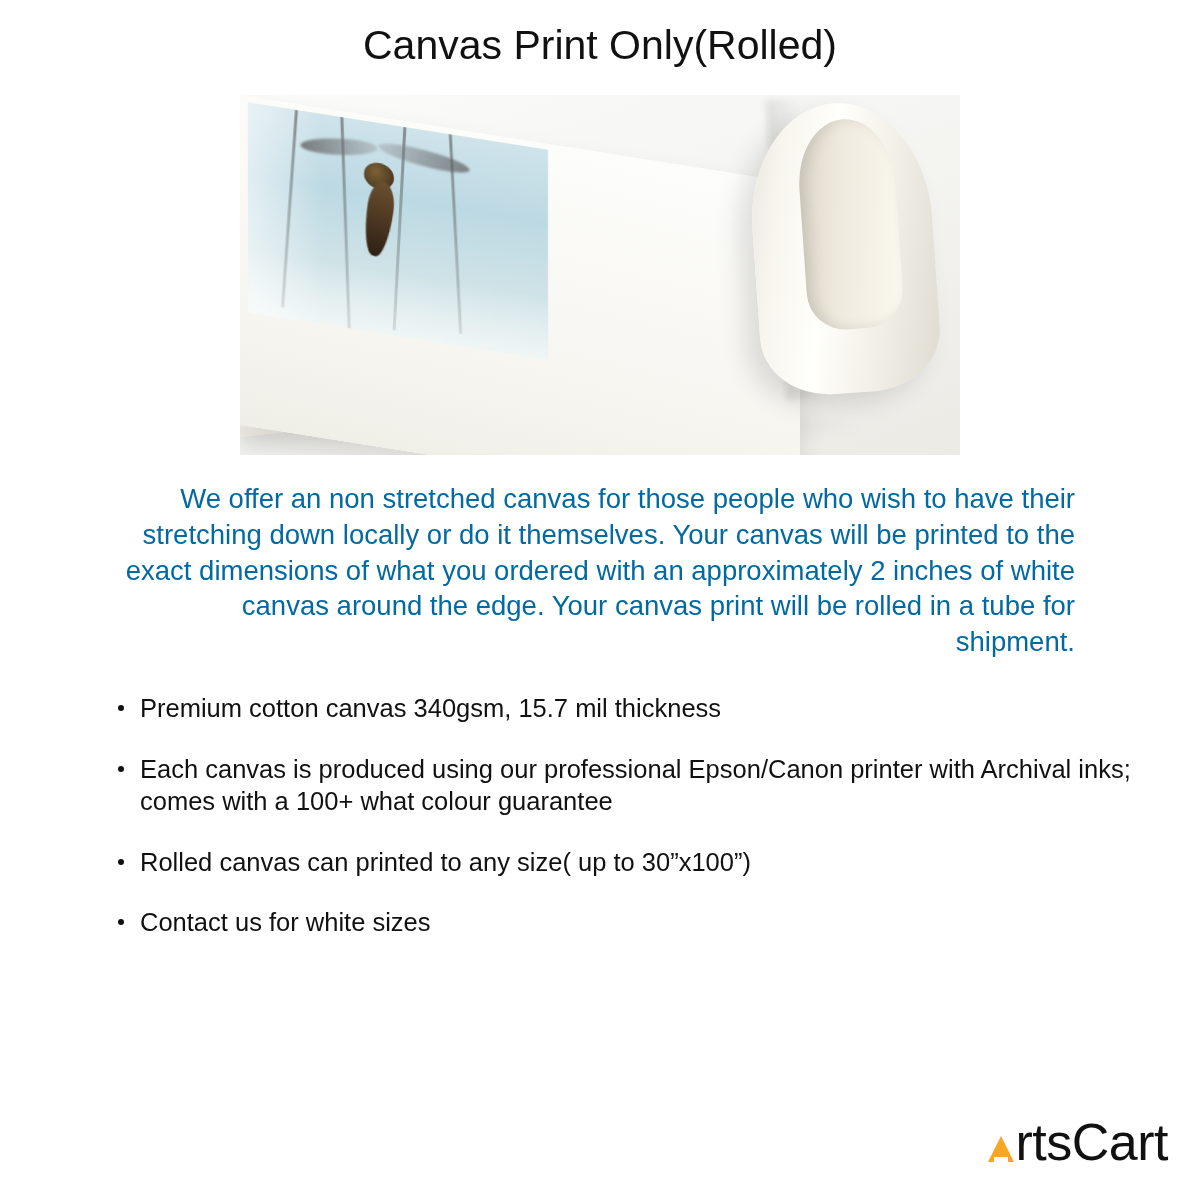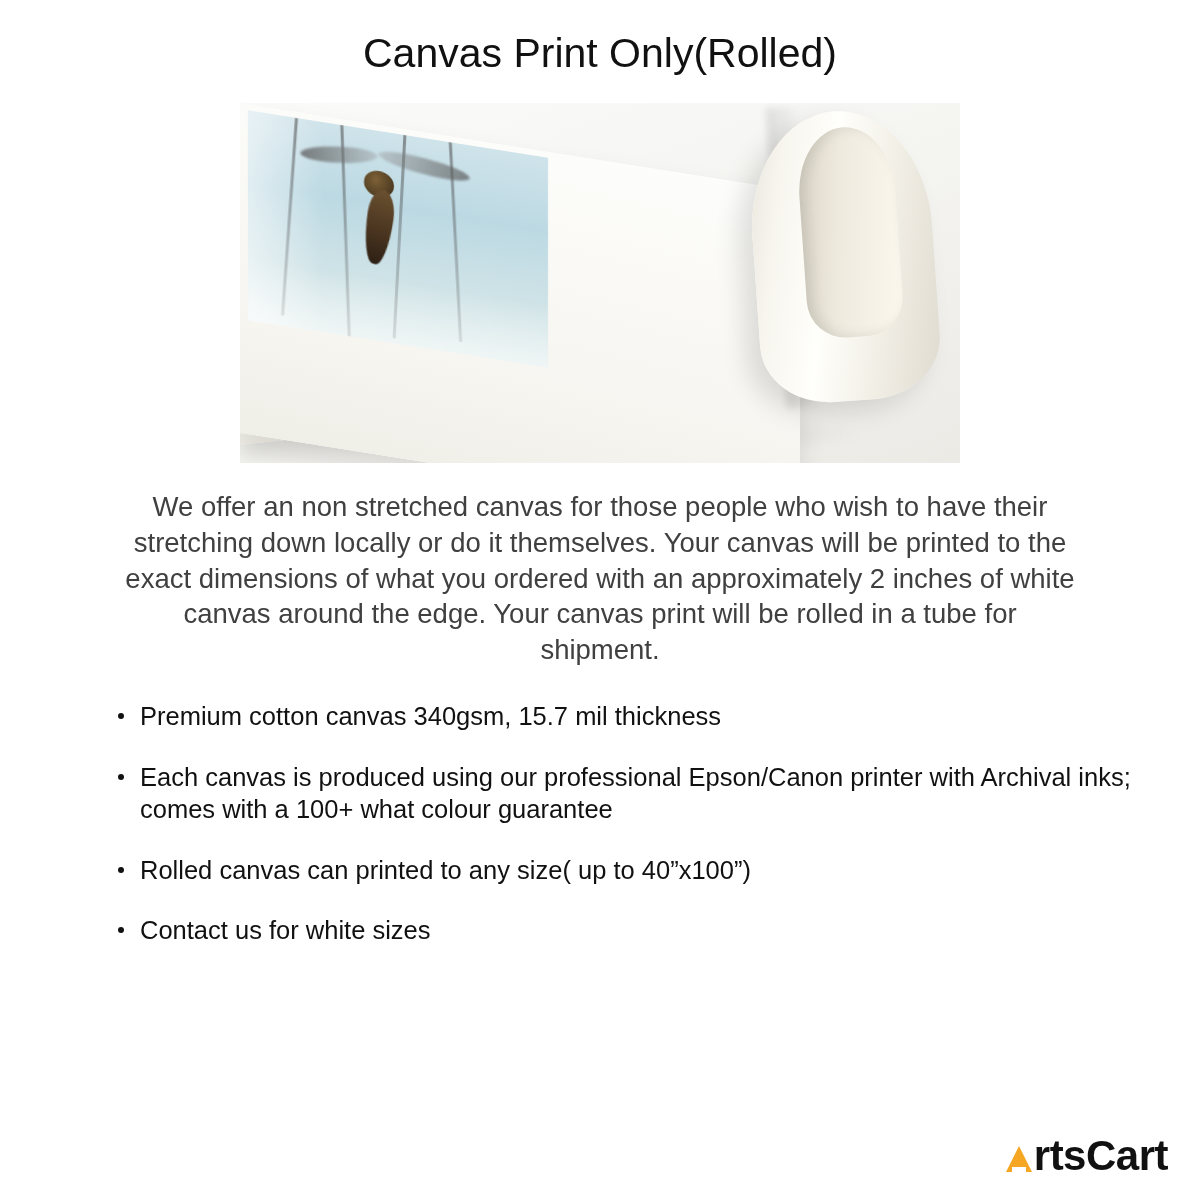--- a/index.html
+++ b/index.html
@@ -22,21 +22,21 @@
     position: relative;
     box-sizing: border-box;
   }
 
   .title {
     text-align: center;
     font-size: 41px;
     font-weight: normal;
     color: #111111;
     letter-spacing: 0px;
-    margin: 8px;
+    margin: 0;
     padding-top: 22px;
     line-height: 1.15;
   }
 
   .hero-wrap {
     width: 720px;
     margin: 26px auto 0 auto;
     height: 360px;
     position: relative;
   }
@@ -195,22 +195,22 @@
     height: 44px;
     background: radial-gradient(ellipse at center, rgba(0,0,0,0.16), rgba(0,0,0,0) 70%);
     filter: blur(4px);
   }
 
   .body-copy {
     width: 950px;
     margin: 26px auto 0 auto;
     font-size: 27.5px;
     line-height: 1.30;
-    color: #404040;
-    text-align: center;
+    color: #0369a1;
+    text-align: right;
   }
 
   .highlights-title {
     text-align: center;
     font-size: 38px;
     font-weight: normal;
     color: #111111;
     margin: 26px 0 0 0;
     line-height: 1.1;
   }
@@ -238,22 +238,22 @@
     background: #111111;
     border-radius: 50%;
   }
 
   .logo {
     position: absolute;
     right: 32px;
     bottom: 28px;
     display: flex;
     align-items: baseline;
-    font-size: 42px;
-    font-weight: bold;
+    font-size: 52px;
+    font-weight: normal;
     letter-spacing: -0.5px;
     color: #111111;
   }
   .logo .mark {
     display: inline-block;
     width: 0;
     height: 0;
     border-left: 13px solid transparent;
     border-right: 13px solid transparent;
     border-bottom: 26px solid #f5a623;
@@ -299,21 +299,21 @@
       <div class="curl-inner"></div>
     </div>
   </div>
 
   <p class="body-copy">We offer an non stretched canvas for those people who wish to have their stretching down locally or do it themselves. Your canvas will be printed to the exact dimensions of what you ordered with an approximately 2 inches of white canvas around the edge. Your canvas print will be rolled in a tube for shipment.</p>
 
 
   <ul class="bullets">
     <li>Premium cotton canvas 340gsm, 15.7 mil thickness</li>
     <li>Each canvas is produced using our professional Epson/Canon printer with Archival inks; comes with a 100+ what colour guarantee</li>
-    <li>Rolled canvas can printed to any size( up to 40”x100”)</li>
+    <li>Rolled canvas can printed to any size( up to 30”x100”)</li>
     <li>Contact us for white sizes</li>
   </ul>
 
   <div class="logo">
     <span class="mark">
         <span class="mark-gap"></span>
       </span>
     <span>rtsCart</span>
   </div>
 

